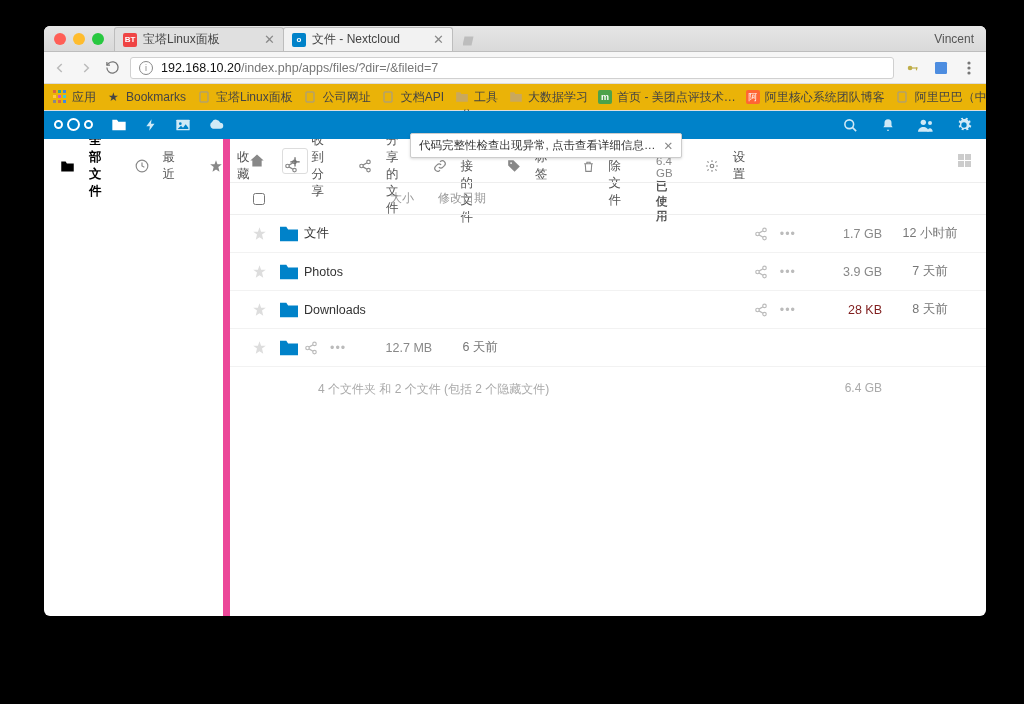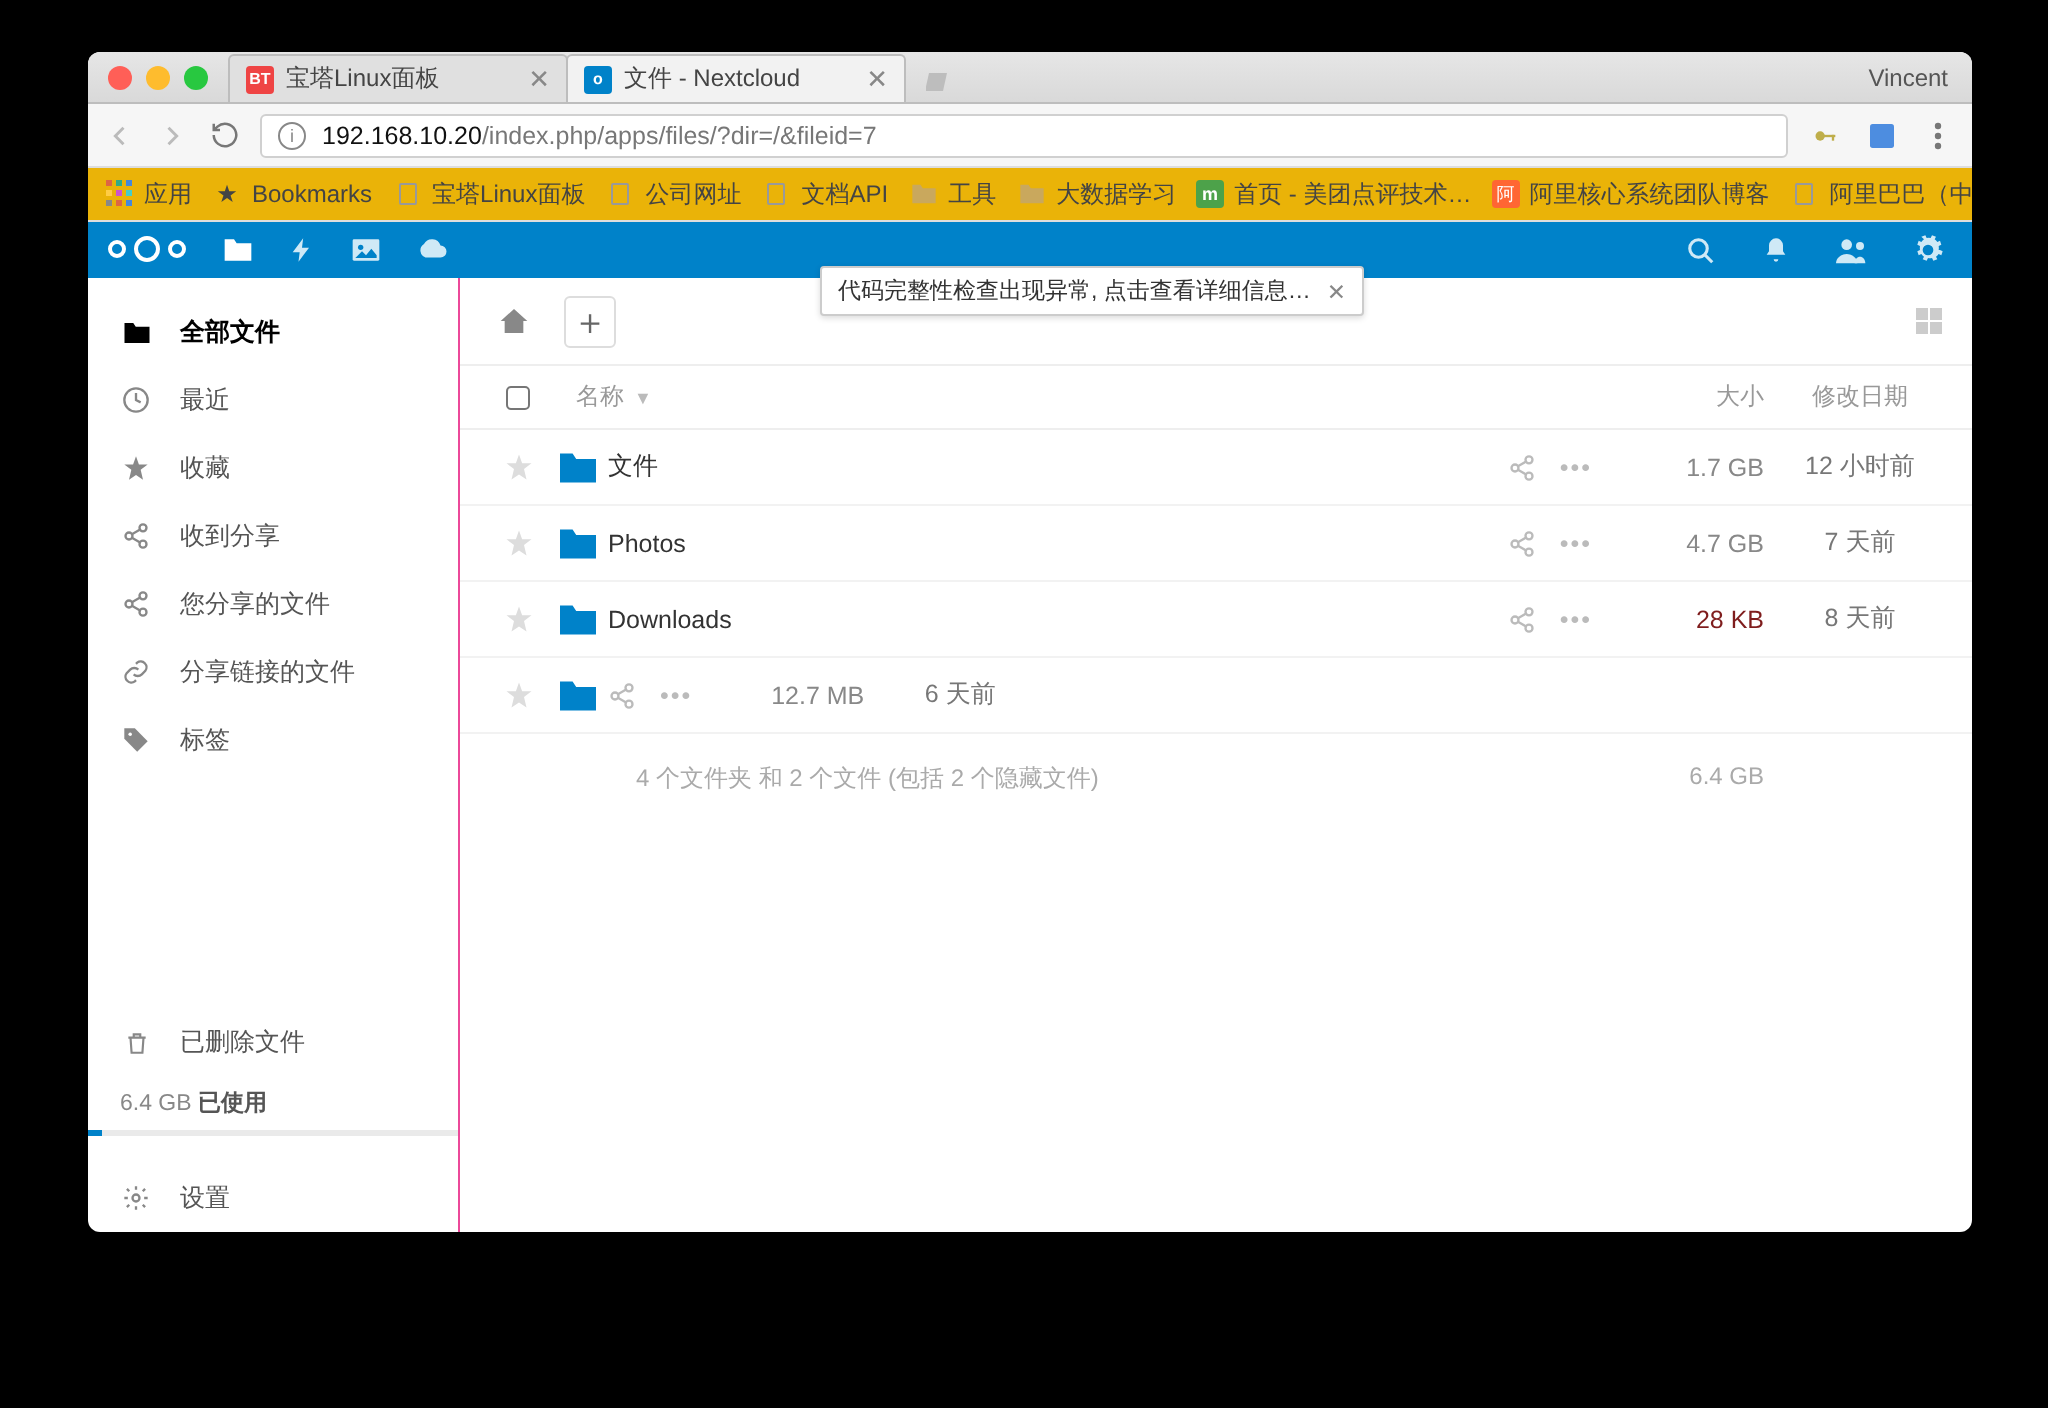--- a/index.html
+++ b/index.html
@@ -42,21 +42,21 @@
   .nclogo { display:flex; gap:4px; margin-right:6px; }
   .nclogo span{ width:9px; height:9px; border:2px solid #fff; border-radius:50%; }
   .nclogo span.mid{ width:13px; height:13px; margin-top:-2px; }
   .nchbtn{ width:24px; height:24px; display:flex; align-items:center; justify-content:center; color:#cfe9f6; }
   .nchbtn.active{ color:#fff; }
   .ncrt{ margin-left:auto; display:flex; gap:14px; align-items:center; }
   .notif { position:absolute; left:366px; top:22px; background:#fff; border:1px solid #ccc; border-radius:2px; padding:4px 8px; font-size:11.5px; color:#333; display:flex; align-items:center; gap:8px; box-shadow:0 1px 3px rgba(0,0,0,.15); z-index:5;justify-content:center; }
   .notif .x{ color:#888; }
 
   .ncbody { flex:1; display:flex; }
-  .sidebar { width:186px; border-right:1px solid #ec4899; display:flex; flex-direction:column; padding-top:10px; }
+  .sidebar { width:186px; border-right:7px solid #ec4899; display:flex; padding-top:10px; }
   .side-item { height:34px; display:flex; align-items:center; padding:0 16px; gap:14px; font-size:12.5px; color:#555; }
   .side-item.active{ font-weight:bold; color:#000; }
   .side-item .ico{ width:16px; display:flex; justify-content:center; color:#888; }
   .side-item.active .ico{ color:#000; }
   .side-spacer{ flex:1; }
   .quota { padding:6px 16px 0; font-size:11.5px; color:#888; }
   .quotabar{ height:3px; background:#eaeaea; margin:6px 0 14px; position:relative; }
   .quotabar::after{ content:""; position:absolute; left:0; top:0; height:100%; width:4%; background:#0082c9; }
 
   .main { flex:1; display:flex; flex-direction:column; }
@@ -404,24 +404,20 @@
               <span></span>
               <span></span>
               <span></span>
             </div>
         </div>
 
         <div class="colhead">
           <div class="cb">
               <input type="checkbox" style="">
             </div>
-          <div class="name">
-              <span>名称</span>
-              <span style="font-size:9px;color:#bbb">▼</span>
-            </div>
           <div style="width:60px"></div>
           <div class="size">大小</div>
           <div class="mod">修改日期</div>
         </div>
 
         <div id="filerows">
             <div class="row">
               <div class="star">
                 <svg width="15" height="15" viewBox="0 0 24 24" fill="currentColor">
                   <path d="M12 2l2.5 7H22l-6 4.5L18 22l-6-4-6 4 2-8.5L2 9h7.5z"></path>
@@ -463,21 +459,21 @@
                 <span>
                   <svg width="14" height="14" viewBox="0 0 24 24" fill="none" stroke="currentColor" stroke-width="2">
                     <circle cx="18" cy="5" r="3"></circle>
                     <circle cx="6" cy="12" r="3"></circle>
                     <circle cx="18" cy="19" r="3"></circle>
                     <path d="M8.5 10.5l7-4M8.5 13.5l7 4"></path>
                   </svg>
                 </span>
                 <span style="letter-spacing:1px">•••</span>
               </div>
-              <div class="size">4.7 GB</div>
+              <div class="size">3.9 GB</div>
               <div class="mod">7 天前</div>
             </div>
             <div class="row light">
               <div class="star">
                 <svg width="15" height="15" viewBox="0 0 24 24" fill="currentColor">
                   <path d="M12 2l2.5 7H22l-6 4.5L18 22l-6-4-6 4 2-8.5L2 9h7.5z"></path>
                 </svg>
               </div>
               <div class="fico">
                 <svg width="22" height="18" viewBox="0 0 24 20" fill="currentColor">

